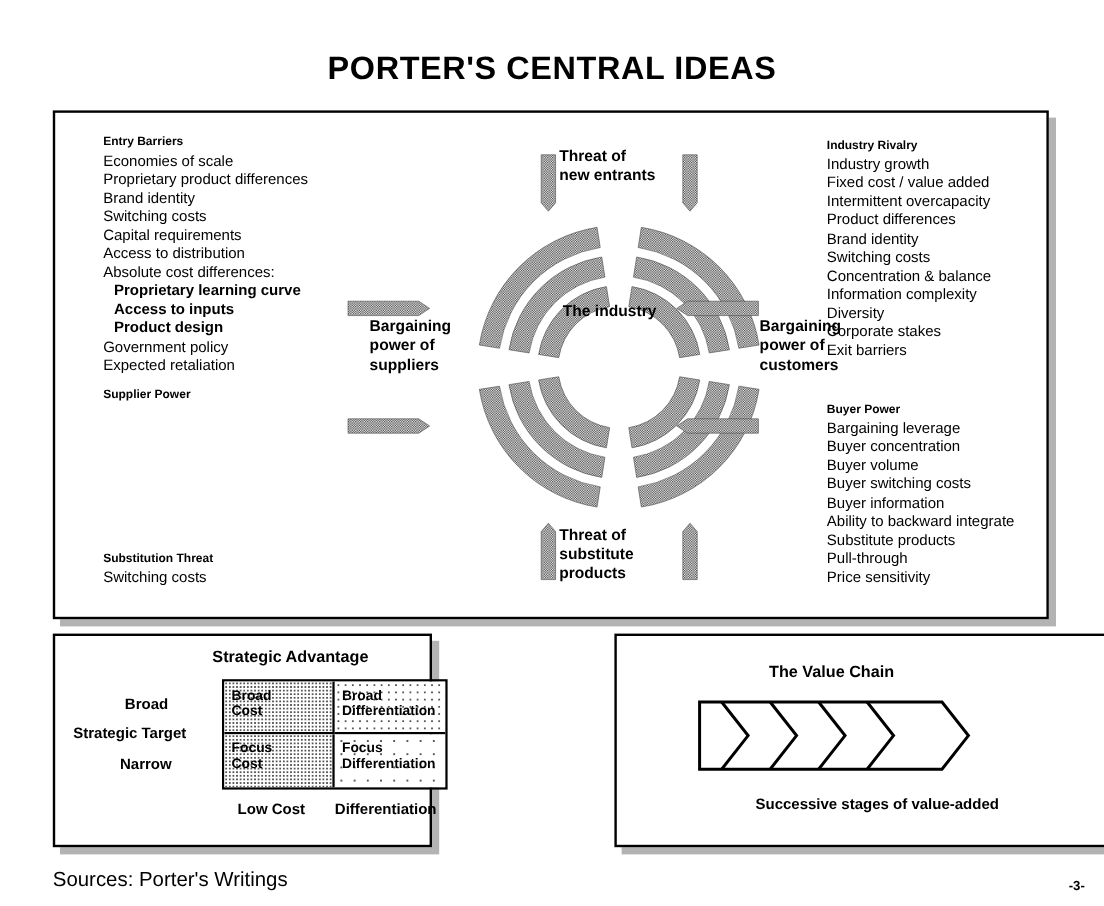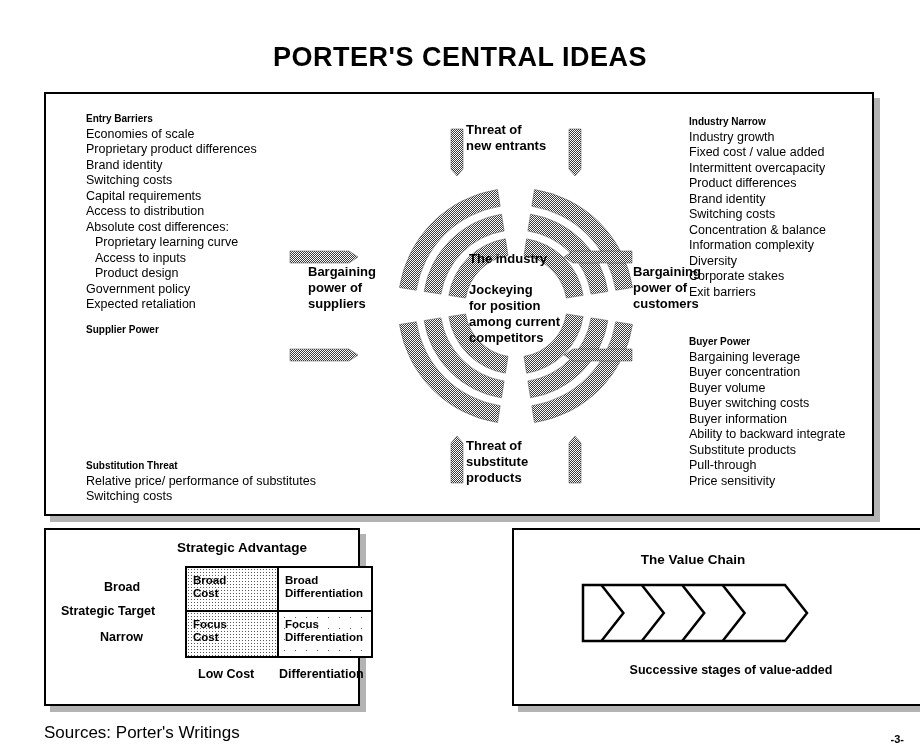--- a/index.html
+++ b/index.html
@@ -50,21 +50,21 @@
   }
   .col-block ul {
     list-style: none;
     margin: 0; padding: 0;
   }
   .col-block li {
     font-size: 12.5px;
     line-height: 15.5px;
     white-space: nowrap;
   }
-  .col-block li.indent { padding-left: 9px; }
+  .col-block li.indent { padding-left: 9px; font-weight: bold; }
 
   #entry-barriers     { left: 40px;  top: 17px; }
   #supplier-power     { left: 40px;  top: 228px; }
   #substitution-threat{ left: 40px;  top: 364px; }
   #industry-rivalry   { left: 643px; top: 20px; }
   #buyer-power        { left: 643px; top: 240px; }
 
   
   #wheel {
     position: absolute;
@@ -216,27 +216,26 @@
       </ul>
   </div>
 
   <div class="col-block" id="supplier-power">
     <div class="heading">Supplier Power</div>
   </div>
 
   <div class="col-block" id="substitution-threat">
     <div class="heading">Substitution Threat</div>
     <ul>
-        <li>Relative price/ performance of substitutes</li>
         <li>Switching costs</li>
       </ul>
   </div>
 
   <div class="col-block" id="industry-rivalry">
-    <div class="heading">Industry Narrow</div>
+    <div class="heading">Industry Rivalry</div>
     <ul>
         <li>Industry growth</li>
         <li>Fixed cost / value added</li>
         <li>Intermittent overcapacity</li>
         <li>Product differences</li>
         <li>Brand identity</li>
         <li>Switching costs</li>
         <li>Concentration &amp; balance</li>
         <li>Information complexity</li>
         <li>Diversity</li>
@@ -312,26 +311,20 @@
       <div>suppliers</div>
     </div>
 
     <div class="wheel-label" id="lbl-customers">
       <div>Bargaining</div>
       <div>power of</div>
       <div>customers</div>
     </div>
 
     <div class="centre-text" id="centre-head">The industry</div>
-    <div class="centre-text" id="centre-body">
-      <div>Jockeying</div>
-      <div>for position</div>
-      <div>among current</div>
-      <div>competitors</div>
-    </div>
   </div>
 </div>
 
 <div class="panel" id="matrix-panel">
   <div id="matrix-title">Strategic Advantage</div>
 
   <div id="row-lbl-broad">Broad</div>
   <div id="row-lbl-narrow">Narrow</div>
   <div id="axis-lbl-target">Strategic Target</div>
   <div id="col-lbl-lowcost">Low Cost</div>

